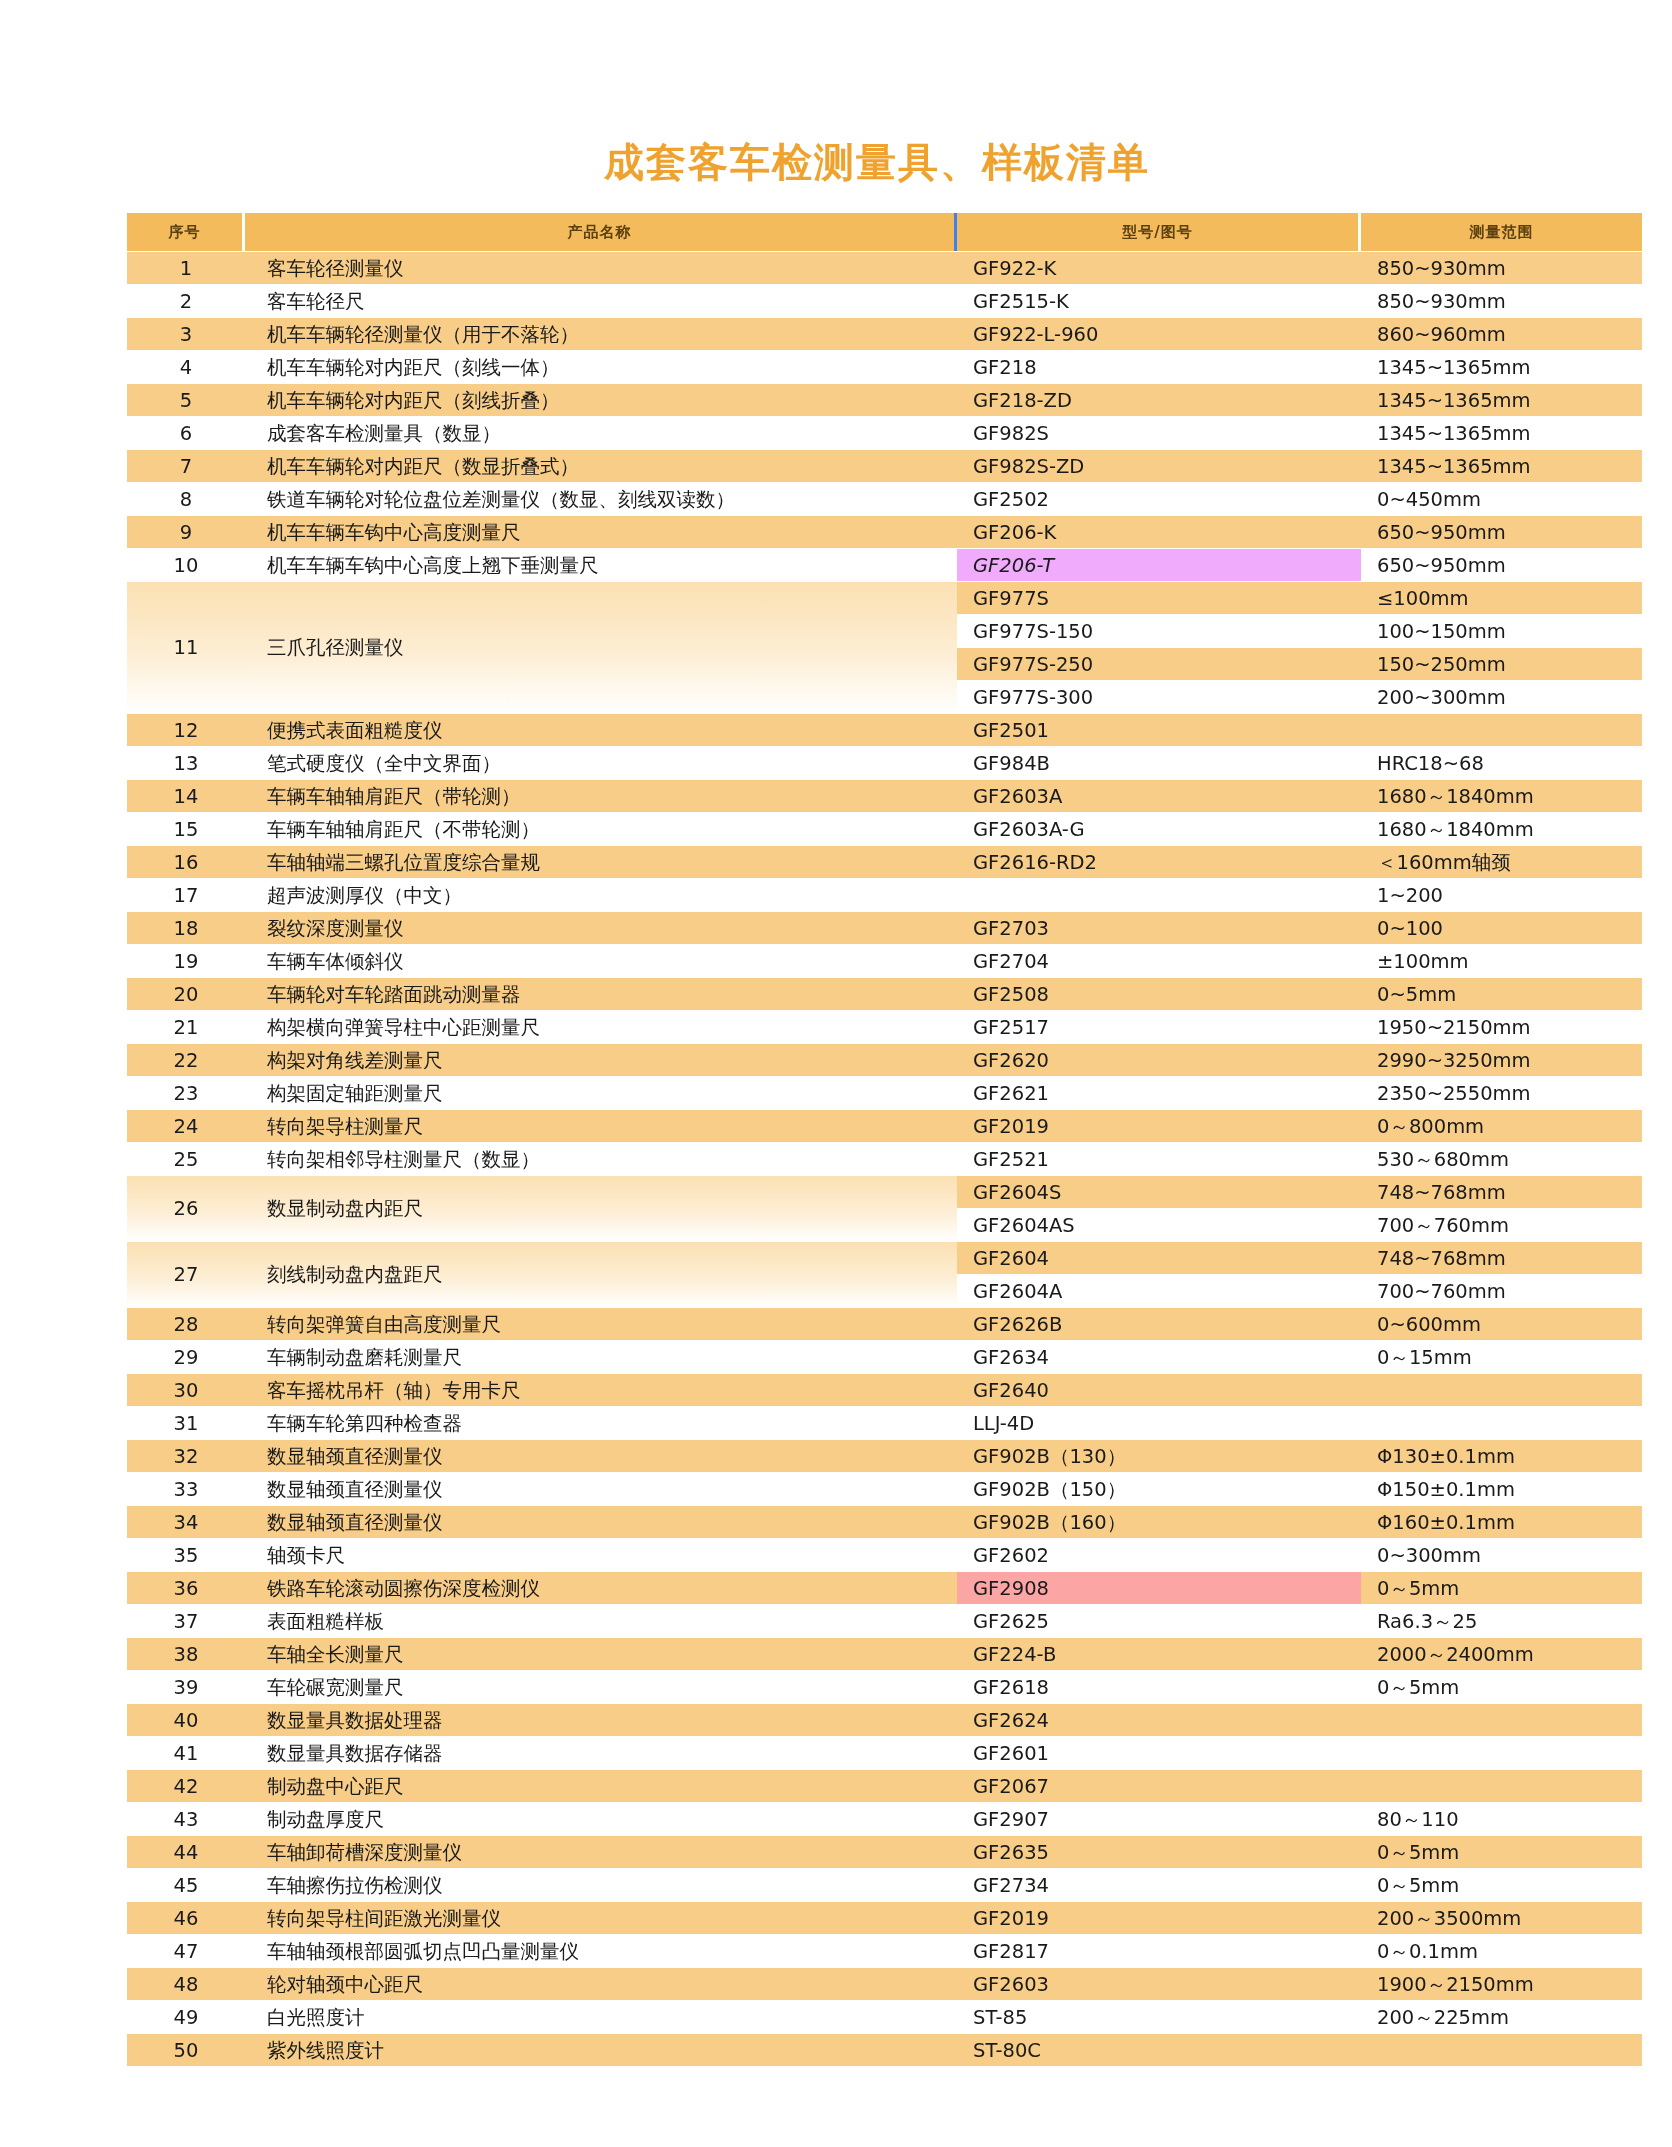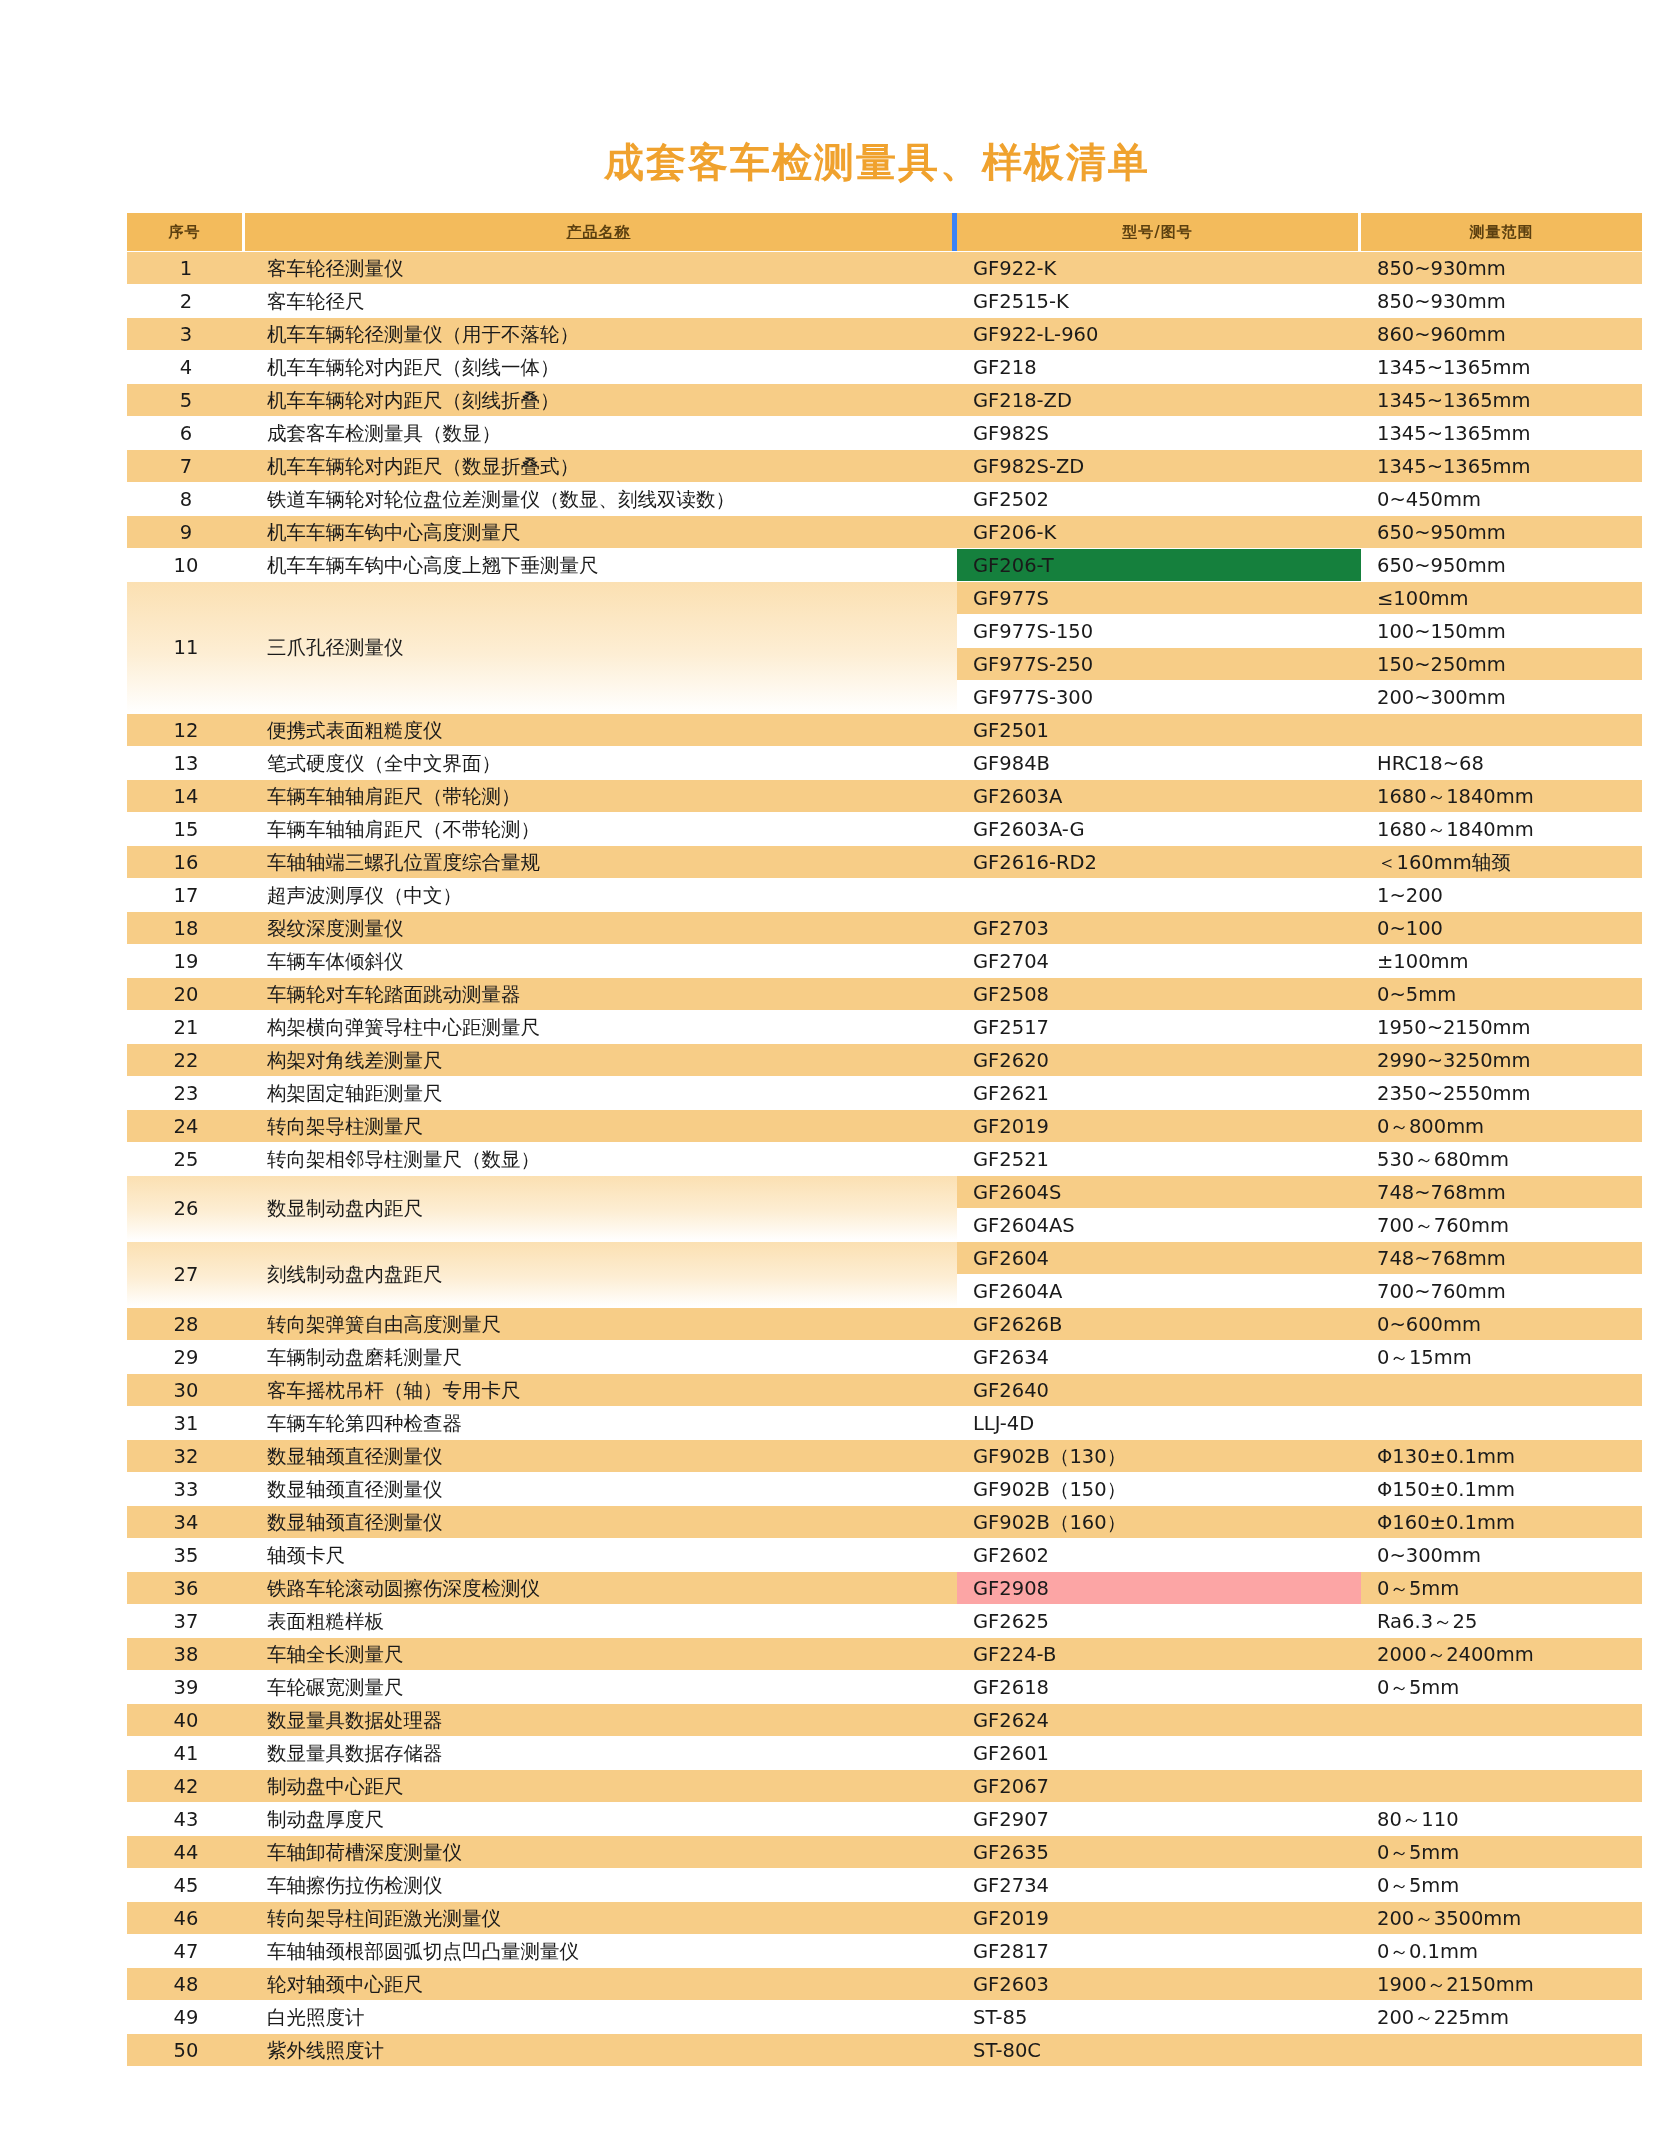--- a/index.html
+++ b/index.html
@@ -47,21 +47,21 @@
     background: #f3bb5c;
     color: #5c4010;
     font-size: 15px;
     font-weight: bold;
     height: 38px;
     padding: 0;
     text-align: center;
     letter-spacing: 1px;
   }
   thead th.h-idx { border-right: 3px solid #ffffff; }
-  thead th.h-name { border-right: 5px solid #3b82f6; text-decoration: underline; }
+  thead th.h-name { border-right: 3px solid #3b82f6; }
   thead th.h-model { border-right: 3px solid #ffffff; }
 
   tbody td {
     height: 32px;
     font-size: 19.5px;
     padding: 0;
     vertical-align: middle;
     white-space: nowrap;
   }
   tbody td.idx {
@@ -163,21 +163,21 @@
         </tr>
         <tr>
           <td class="idx" style="background: rgb(247, 205, 135);">9</td>
           <td class="name" style="background: rgb(247, 205, 135);">机车车辆车钩中心高度测量尺</td>
           <td class="model" style="background: rgb(247, 205, 135);">GF206-K</td>
           <td class="range" style="background: rgb(247, 205, 135);">650~950mm</td>
         </tr>
         <tr>
           <td class="idx" style="background: rgb(255, 255, 255);">10</td>
           <td class="name" style="background: rgb(255, 255, 255);">机车车辆车钩中心高度上翘下垂测量尺</td>
-          <td class="model" style="background: #15803d;">GF206-T</td>
+          <td class="model" style="background: #f0abfc; font-style: italic;">GF206-T</td>
           <td class="range" style="background: rgb(255, 255, 255);">650~950mm</td>
         </tr>
         <tr>
           <td class="idx merged-idx" rowspan="4">11</td>
           <td class="name merged" rowspan="4">三爪孔径测量仪</td>
           <td class="model" style="background: rgb(247, 205, 135);">GF977S</td>
           <td class="range" style="background: rgb(247, 205, 135);">≤100mm</td>
         </tr>
         <tr>
           <td class="model" style="background: rgb(255, 255, 255);">GF977S-150</td>

